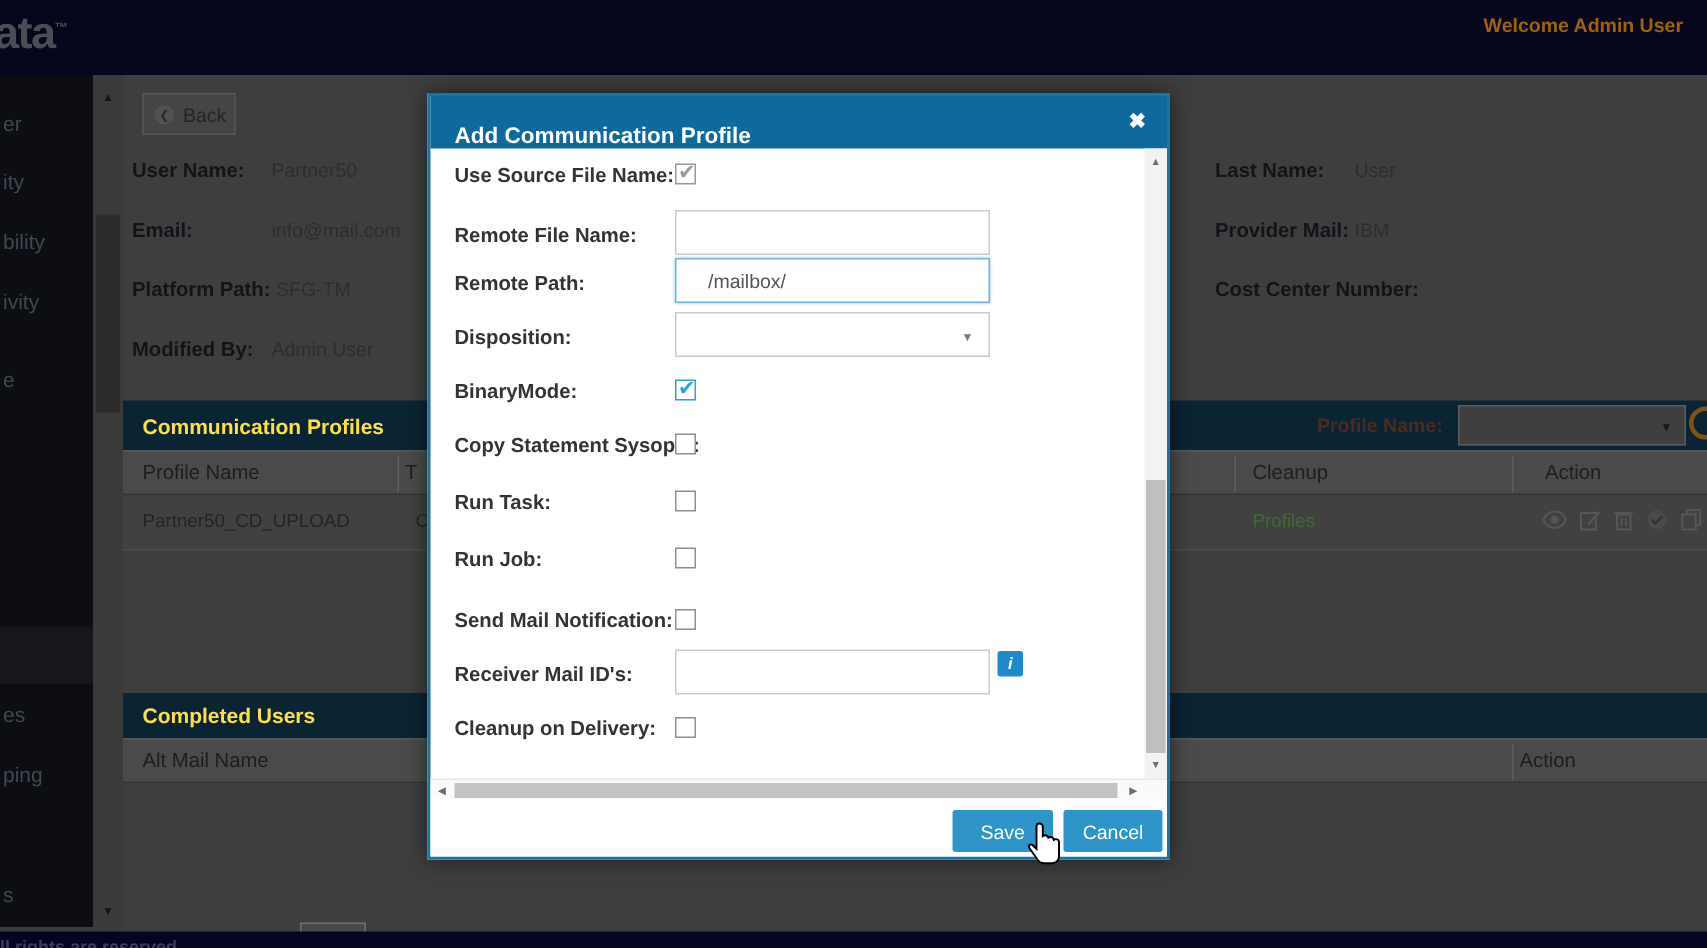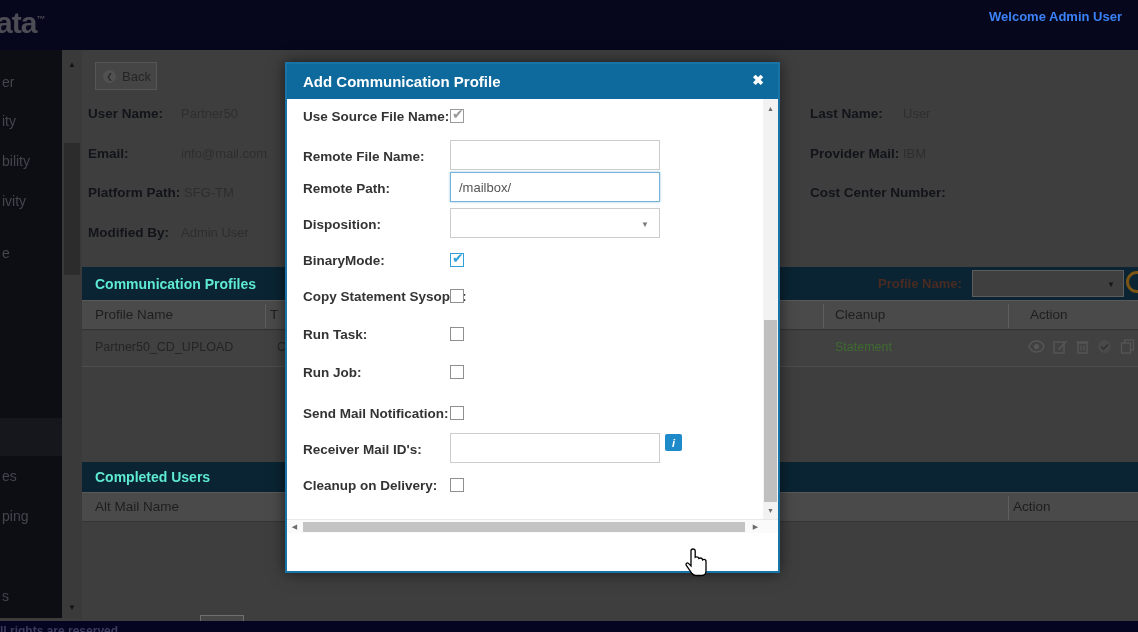--- a/index.html
+++ b/index.html
@@ -5,21 +5,21 @@
   * { margin:0; padding:0; box-sizing:border-box; }
   html,body { width:1138px; height:632px; overflow:hidden; }
   body { font-family:"Liberation Sans", sans-serif; background:#3d3d3d; position:relative; }
   .abs { position:absolute; }
 
   
   #top-header { left:0; top:0; width:1138px; height:50px; background:#06071d; z-index:3; }
   #logo { left:-4px; top:6px; font-size:30px; font-weight:bold; color:#4c4c55; letter-spacing:-1px; }
   #logo sup { font-size:9px; }
   #app-title { left:0; top:10px; width:1138px; text-align:center; font-size:20px; font-weight:bold; color:#5d5a36; }
-  #welcome { right:16px; top:9px; font-size:13px; font-weight:bold; color:#3b82f6; }
+  #welcome { right:16px; top:9px; font-size:13px; font-weight:bold; color:#a16207; }
   #server-time { right:0px; top:28px; font-size:12px; font-weight:bold; color:#54523a; }
   #server-time b { font-size:14px; color:#72727a; }
 
   
   #sidebar { left:0; top:50px; width:62px; height:568px; background:#0c0e14; z-index:2; }
   .side-item { position:absolute; left:2px; color:#42474e; font-size:14px; white-space:nowrap; }
   #side-divider { position:absolute; left:0; top:368px; width:62px; height:38px; background:#15171d; }
 
   
   #page-vscroll { left:62px; top:50px; width:20px; height:568px; background:#3a3a3a; z-index:2; }
@@ -34,21 +34,21 @@
               display:flex; align-items:center; gap:6px; padding-left:7px; }
   #back-icon { width:13px; height:13px; border-radius:50%; background:#515151; color:#2a2a2a;
                font-size:8px; display:flex; align-items:center; justify-content:center; }
   #back-label { font-size:13px; color:#252525; }
 
   .detail-label { position:absolute; font-size:13.5px; font-weight:bold; color:#121419; }
   .detail-value { position:absolute; font-size:13px; color:#2e2e2e; }
 
   .section-bar { position:absolute; left:0; width:1056px; height:33px; background:#0a2433;
                  display:flex; align-items:center; }
-  .section-title { margin-left:13px; font-size:14px; font-weight:bold; color:#5eead4; }
+  .section-title { margin-left:13px; font-size:14px; font-weight:bold; color:#fde047; }
 
   #cp-filter-label { position:absolute; left:796px; top:9px; font-size:13px; font-weight:bold; color:#4a2b22; }
   #cp-filter-select { position:absolute; left:890px; top:3px; width:152px; height:27px; background:#3f3f3f;
                       border:1px solid #5c5c5c; }
   #cp-filter-chevron { position:absolute; right:8px; top:9px; font-size:8px; color:#161616; }
   #cp-search-icon { position:absolute; left:1044px; top:4px; width:22px; height:22px; border-radius:50%;
                     border:3px solid #7c5514; }
 
   .thead { position:absolute; left:0; width:1056px; height:30px; background:#4a4a4a;
            border-top:1px solid #595959; border-bottom:1px solid #343434; }
@@ -65,28 +65,28 @@
   #clipped-control { left:118px; top:565px; width:44px; height:14px; border:1px solid #6f6f6f; background:#484848; }
 
   
   #page-footer { left:0; top:621px; width:1138px; height:11px; background:#050521; overflow:hidden; z-index:4; }
   #footer-text { position:absolute; left:0; top:3px; font-size:12px; font-weight:bold; color:#3c3c5e; }
 
   
   #modal { left:285px; top:62px; width:495px; height:511px; background:#ffffff;
            border:2px solid #1873a6; box-shadow:0 0 14px rgba(0,0,0,0.55); z-index:10; }
   #modal-header { position:absolute; left:0; top:0; width:491px; height:35px; background:#0e699c;
-                  display:flex; align-items:center; }
+                  display:flex; align-items:flex-end; }
   #modal-title { margin-left:16px; font-size:15px; font-weight:bold; color:#ffffff; }
   #modal-close { position:absolute; right:14px; top:8px; font-size:14px; font-weight:bold; color:#ffffff; }
 
   .mrow { position:absolute; left:0; width:460px; }
   .mlabel { position:absolute; left:16px; font-size:13.5px; font-weight:600; color:#333333; }
   .mtext { position:absolute; left:163px; width:210px; height:30px; border:1px solid #cccccc;
-           font-size:13px; color:#555; padding:0 8px; font-family:"Liberation Sans",sans-serif; background:#fff; }
+           font-size:13px; color:#555; padding:0 21px; font-family:"Liberation Sans",sans-serif; background:#fff; }
   .mtext.focused { border:1px solid #74b3dc; box-shadow:0 0 2px rgba(116,179,220,.8); }
   .mselect { position:absolute; left:163px; width:210px; height:30px; border:1px solid #cccccc; background:#fff; }
   .mselect .chev { position:absolute; right:10px; top:11px; font-size:8px; color:#7a7a7a; }
   .cb { position:absolute; left:163px; width:14px; height:14px; border:1px solid #8f8f8f; background:#fff; }
   .cb.checked-grey { border-color:#9a9a9a; }
   .cb.checked-grey::after { content:"✔"; position:absolute; left:1px; top:-4px; font-size:14px; color:#9a9a9a; }
   .cb.checked-blue { border-color:#2ea0dc; }
   .cb.checked-blue::after { content:"✔"; position:absolute; left:1px; top:-4px; font-size:14px; color:#2ea0dc; }
   #info-icon { position:absolute; left:378px; width:17px; height:17px; background:#1f8ac9; border-radius:2px;
                color:#fff; font-size:11px; font-weight:bold; font-style:italic;
@@ -175,21 +175,21 @@
     <span class="th" style="left:753px">Cleanup</span>
     <span class="th" style="left:948px">Action</span>
     <span class="vline" style="left:183px"></span>
     <span class="vline" style="left:741px"></span>
     <span class="vline" style="left:926px"></span>
   </div>
 
   <div class="trow" style="top:281px">
     <span class="td" style="left:13px">Partner50_CD_UPLOAD</span>
     <span class="td" style="left:195px">C</span>
-    <span class="td td-status" style="left:753px">Statement</span>
+    <span class="td td-status" style="left:753px">Profiles</span>
     <div class="action-icons">
       <svg width="17" height="13" viewBox="0 0 17 13">
         <path d="M8.5 1 C4.5 1 1.9 4 1 6.5 C1.9 9 4.5 12 8.5 12 C12.5 12 15.1 9 16 6.5 C15.1 4 12.5 1 8.5 1 Z" fill="none" stroke="#565656" stroke-width="1.4"></path>
         <circle cx="8.5" cy="6.5" r="2.6" fill="#565656"></circle>
       </svg>
       <svg width="15" height="15" viewBox="0 0 15 15">
         <rect x="1" y="3" width="10" height="11" fill="none" stroke="#565656" stroke-width="1.4"></rect>
         <path d="M5 10 L13 1.5 L14 2.8 L6.5 11 Z" fill="#565656"></path>
       </svg>
       <svg width="13" height="15" viewBox="0 0 13 15">
@@ -283,17 +283,21 @@
     <span class="msb-arrow" style="top:2px">▲</span>
     <div id="modal-vthumb"></div>
     <span class="msb-arrow" style="top:404px">▼</span>
   </div>
   <div id="modal-hscroll">
     <span class="msb-harrow" style="left:0">◀</span>
     <div id="modal-hthumb"></div>
     <span class="msb-harrow" style="right:15px">▶</span>
   </div>
 
+  <div id="modal-footer">
+    <button class="modal-btn" id="save-btn">Save</button>
+    <button class="modal-btn" id="cancel-btn">Cancel</button>
+  </div>
 </div>
 
 <svg class="abs" id="cursor" viewBox="0 0 28 36">
   <path d="M10 2 C8.9 2 8 2.9 8 4 L8 19 L5.4 16.4 C4.5 15.5 3 16.1 3 17.4 C3 17.9 3.2 18.3 3.5 18.7 L9 26.5 C9.9 27.7 11.3 28.5 12.8 28.5 L18.5 28.5 C21 28.5 23 26.5 23 24 L23 14.5 C23 13.3 22 12.4 20.9 12.4 C20.4 12.4 20 12.6 19.6 12.9 C19.4 11.8 18.4 11 17.3 11 C16.8 11 16.3 11.2 15.9 11.5 C15.6 10.5 14.7 9.8 13.7 9.8 C13.1 9.8 12.6 10 12.2 10.3 L12.2 4 C12.2 2.9 11.2 2 10 2 Z" fill="#ffffff" stroke="#000000" stroke-width="1.3"></path>
 </svg>
 
 </body></html>

